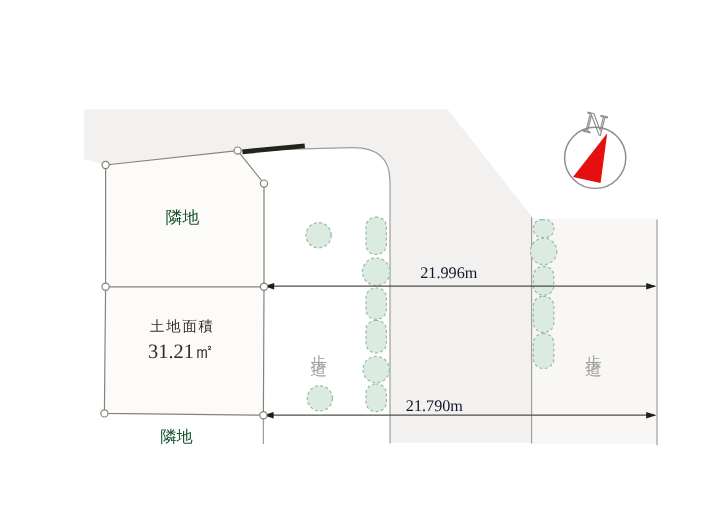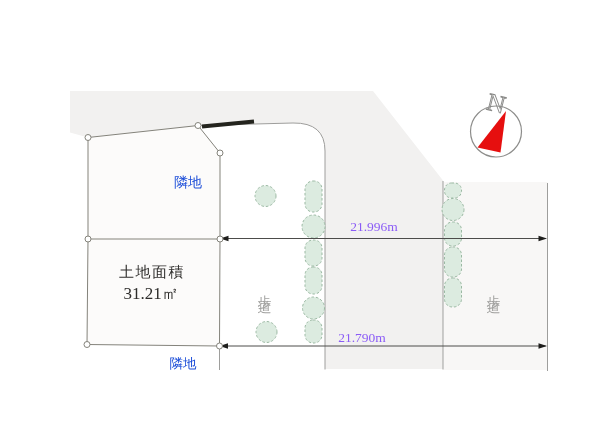--- a/index.html
+++ b/index.html
@@ -11,23 +11,23 @@
     font-family:"Liberation Serif","DejaVu Serif",serif;
   }
   .stage svg { position:absolute; left:0; top:0; }
   .lbl {
     position:absolute;
     transform:translate(-50%,-50%);
     white-space:nowrap;
     color:#2e2d2b;
     line-height:1;
   }
-  .lbl-adjacent { font-size:14px; color:#1d4ed8;margin-left:36px; }
-  .lbl-dim { font-size:13.5px; color:#8b5cf6; }
-  .lbl-area-title { font-size:15px; letter-spacing:1.5px; }
+  .lbl-adjacent { font-size:14px; color:#14532d; }
+  .lbl-dim { font-size:13.5px; color:#0f172a; }
+  .lbl-area-title { font-size:12px; letter-spacing:1.5px; }
   .lbl-area-num { font-size:17px; }
   .lbl-sidewalk {
     font-size:14px; color:#a2a2a0;
     writing-mode:vertical-rl;
     letter-spacing:5px;
   }
 </style>
 </head>
 <body>
 

